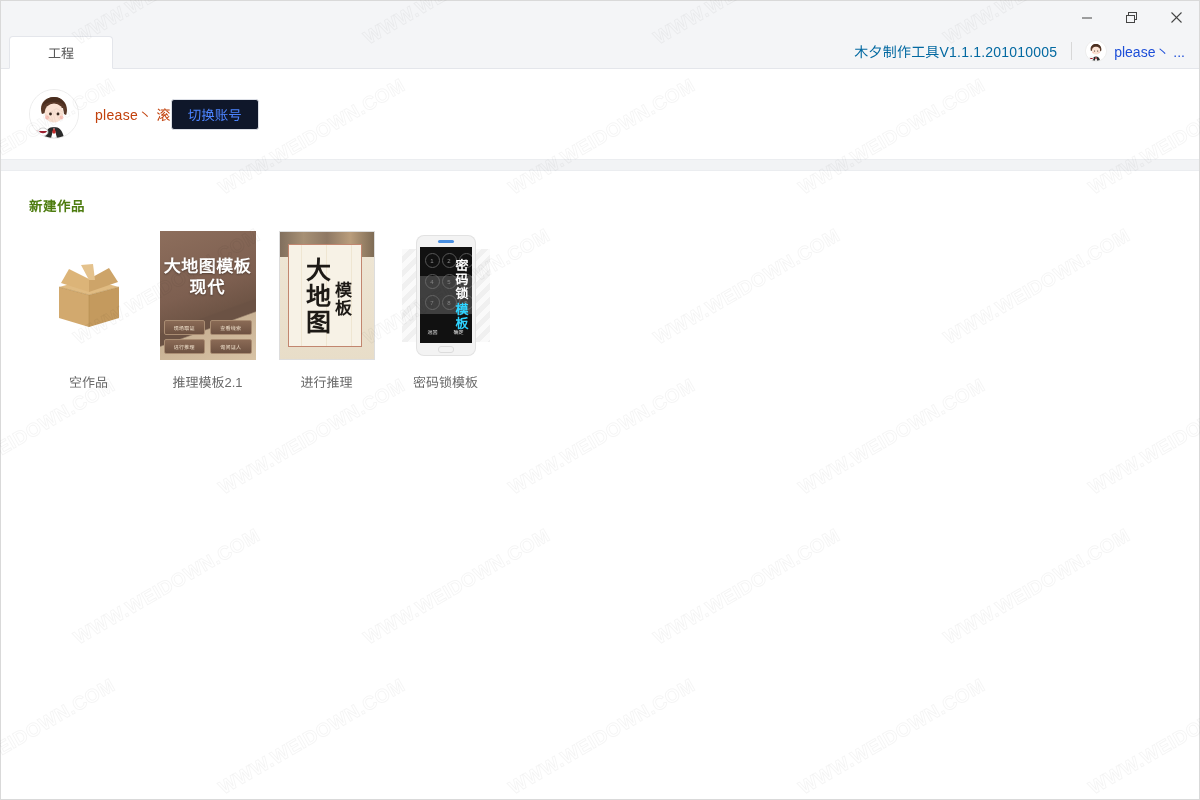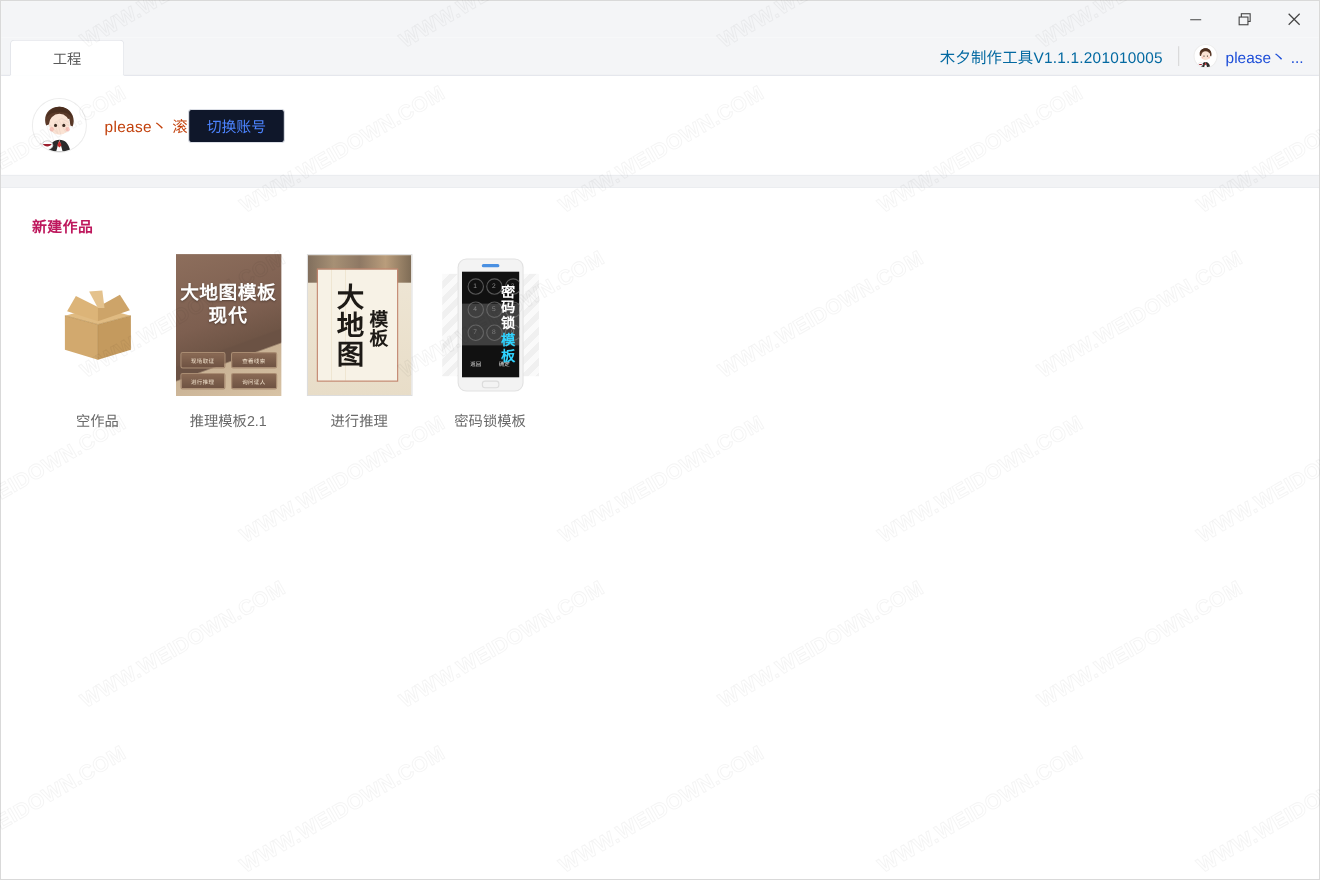--- a/index.html
+++ b/index.html
@@ -166,21 +166,21 @@
   .content{
     flex:1;
     background:#ffffff;
     padding:0 28px;
     position:relative;
     overflow:hidden;
   }
   .section-title{
     font-size:13.5px;
     font-weight:700;
-    color:#be185d;
+    color:#4d7c0f;
     margin-top:24px;
     letter-spacing:0.5px;
   }
   .section-head{
     display:flex;align-items:center;justify-content:space-between;
     margin-top:38px;
   }
   .section-head .section-title{margin-top:0;}
 
   .recycle{

